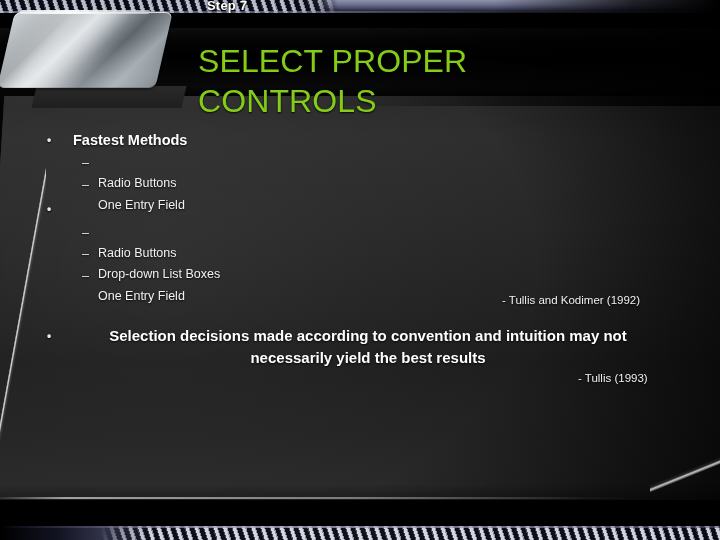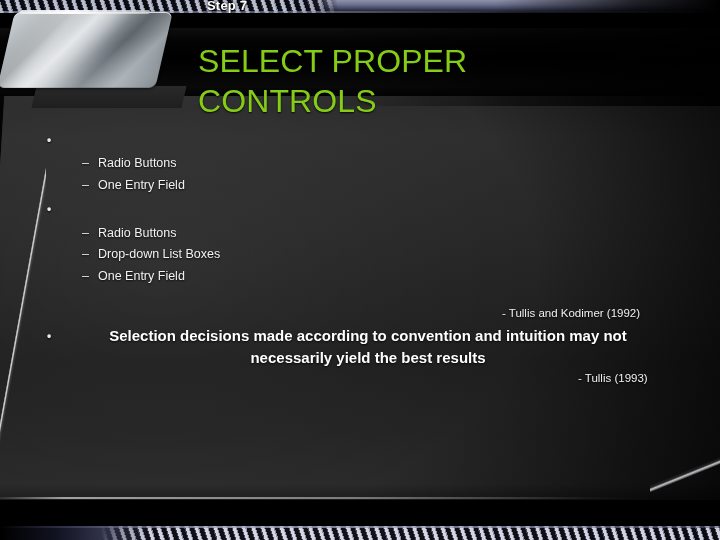--- a/index.html
+++ b/index.html
@@ -397,21 +397,21 @@
     line-height: 17px;
     text-shadow: 0 1px 2px rgba(0,0,0,0.8);
   }
   .lvl2 .dash {
     width: 16px;
     flex: 0 0 16px;
     color: #eaeaea;
     font-size: 12.5px;
     line-height: 17px;
   }
-  .lvl2 .txt { flex: 1 1 auto; }
+  .lvl2 .txt { flex: 1 1 auto; margin-top: 20px; }
 
   .para {
     position: absolute;
     display: flex;
     align-items: flex-start;
     color: #ffffff;
     font-size: 15px;
     font-weight: bold;
     line-height: 22px;
     text-shadow: 0 1px 2px rgba(0,0,0,0.85);
@@ -441,21 +441,21 @@
   }
 
   
   #b1        { left: 44px;  top: 131px; }
   #b1s1      { left: 82px;  top: 155px; }
   #b1s2      { left: 82px;  top: 177px; }
   #b2        { left: 44px;  top: 200px; }
   #b2s1      { left: 82px;  top: 225px; }
   #b2s2      { left: 82px;  top: 246px; }
   #b2s3      { left: 82px;  top: 268px; }
-  #cite1     { left: 502px; top: 306px; }
+  #cite1     { left: 502px; top: 293px; }
   #p1        { left: 44px;  top: 325px; }
   #cite2     { left: 578px; top: 371px; }
 </style>
 </head>
 <body>
 
 <div id="slide">
 
   <div class="bg-base"></div>
 
@@ -479,20 +479,21 @@
   <div class="emblem-cap"></div>
 
   <div class="step-label">Step 7</div>
 
   <h1 class="slide-title">SELECT PROPER CONTROLS</h1>
 
   <div class="body-area">
 
     <div class="lvl1" id="b1">
       <span class="dot">•</span>
+      <span class="txt">Fastest Methods</span>
     </div>
     <div class="lvl2" id="b1s1">
       <span class="dash">–</span>
       <span class="txt">Radio Buttons</span>
     </div>
     <div class="lvl2" id="b1s2">
       <span class="dash">–</span>
       <span class="txt">One Entry Field</span>
     </div>
 

